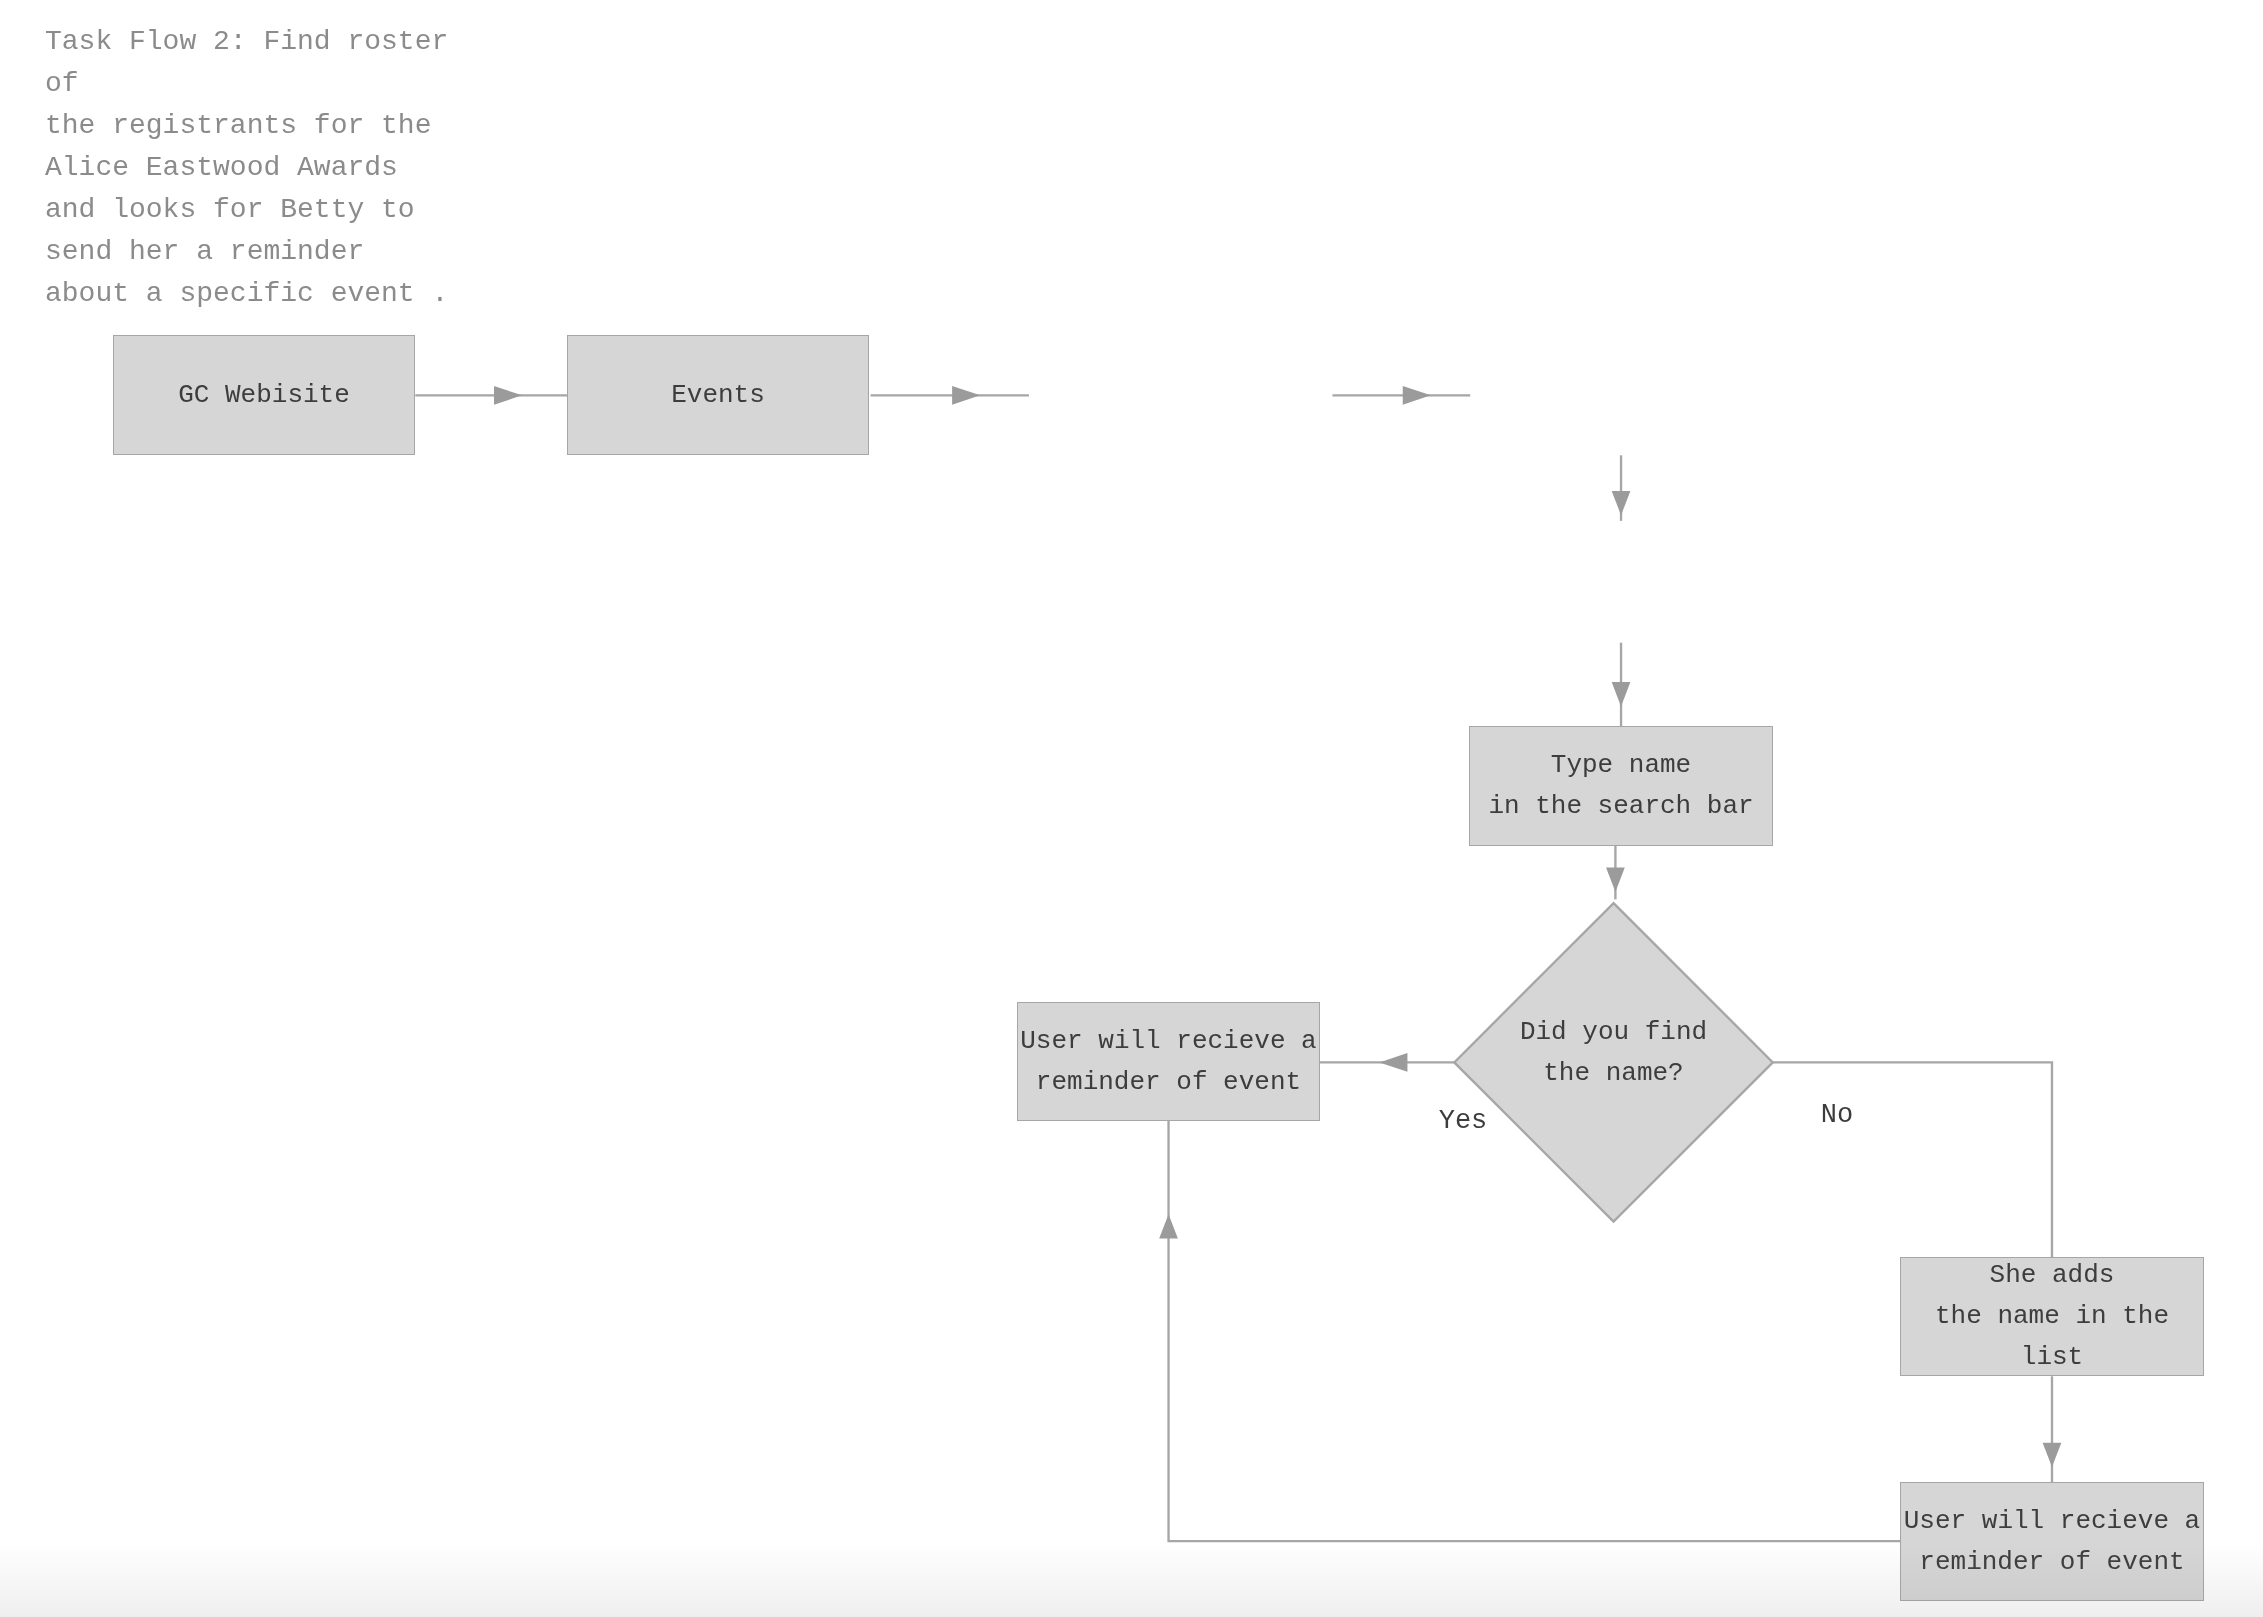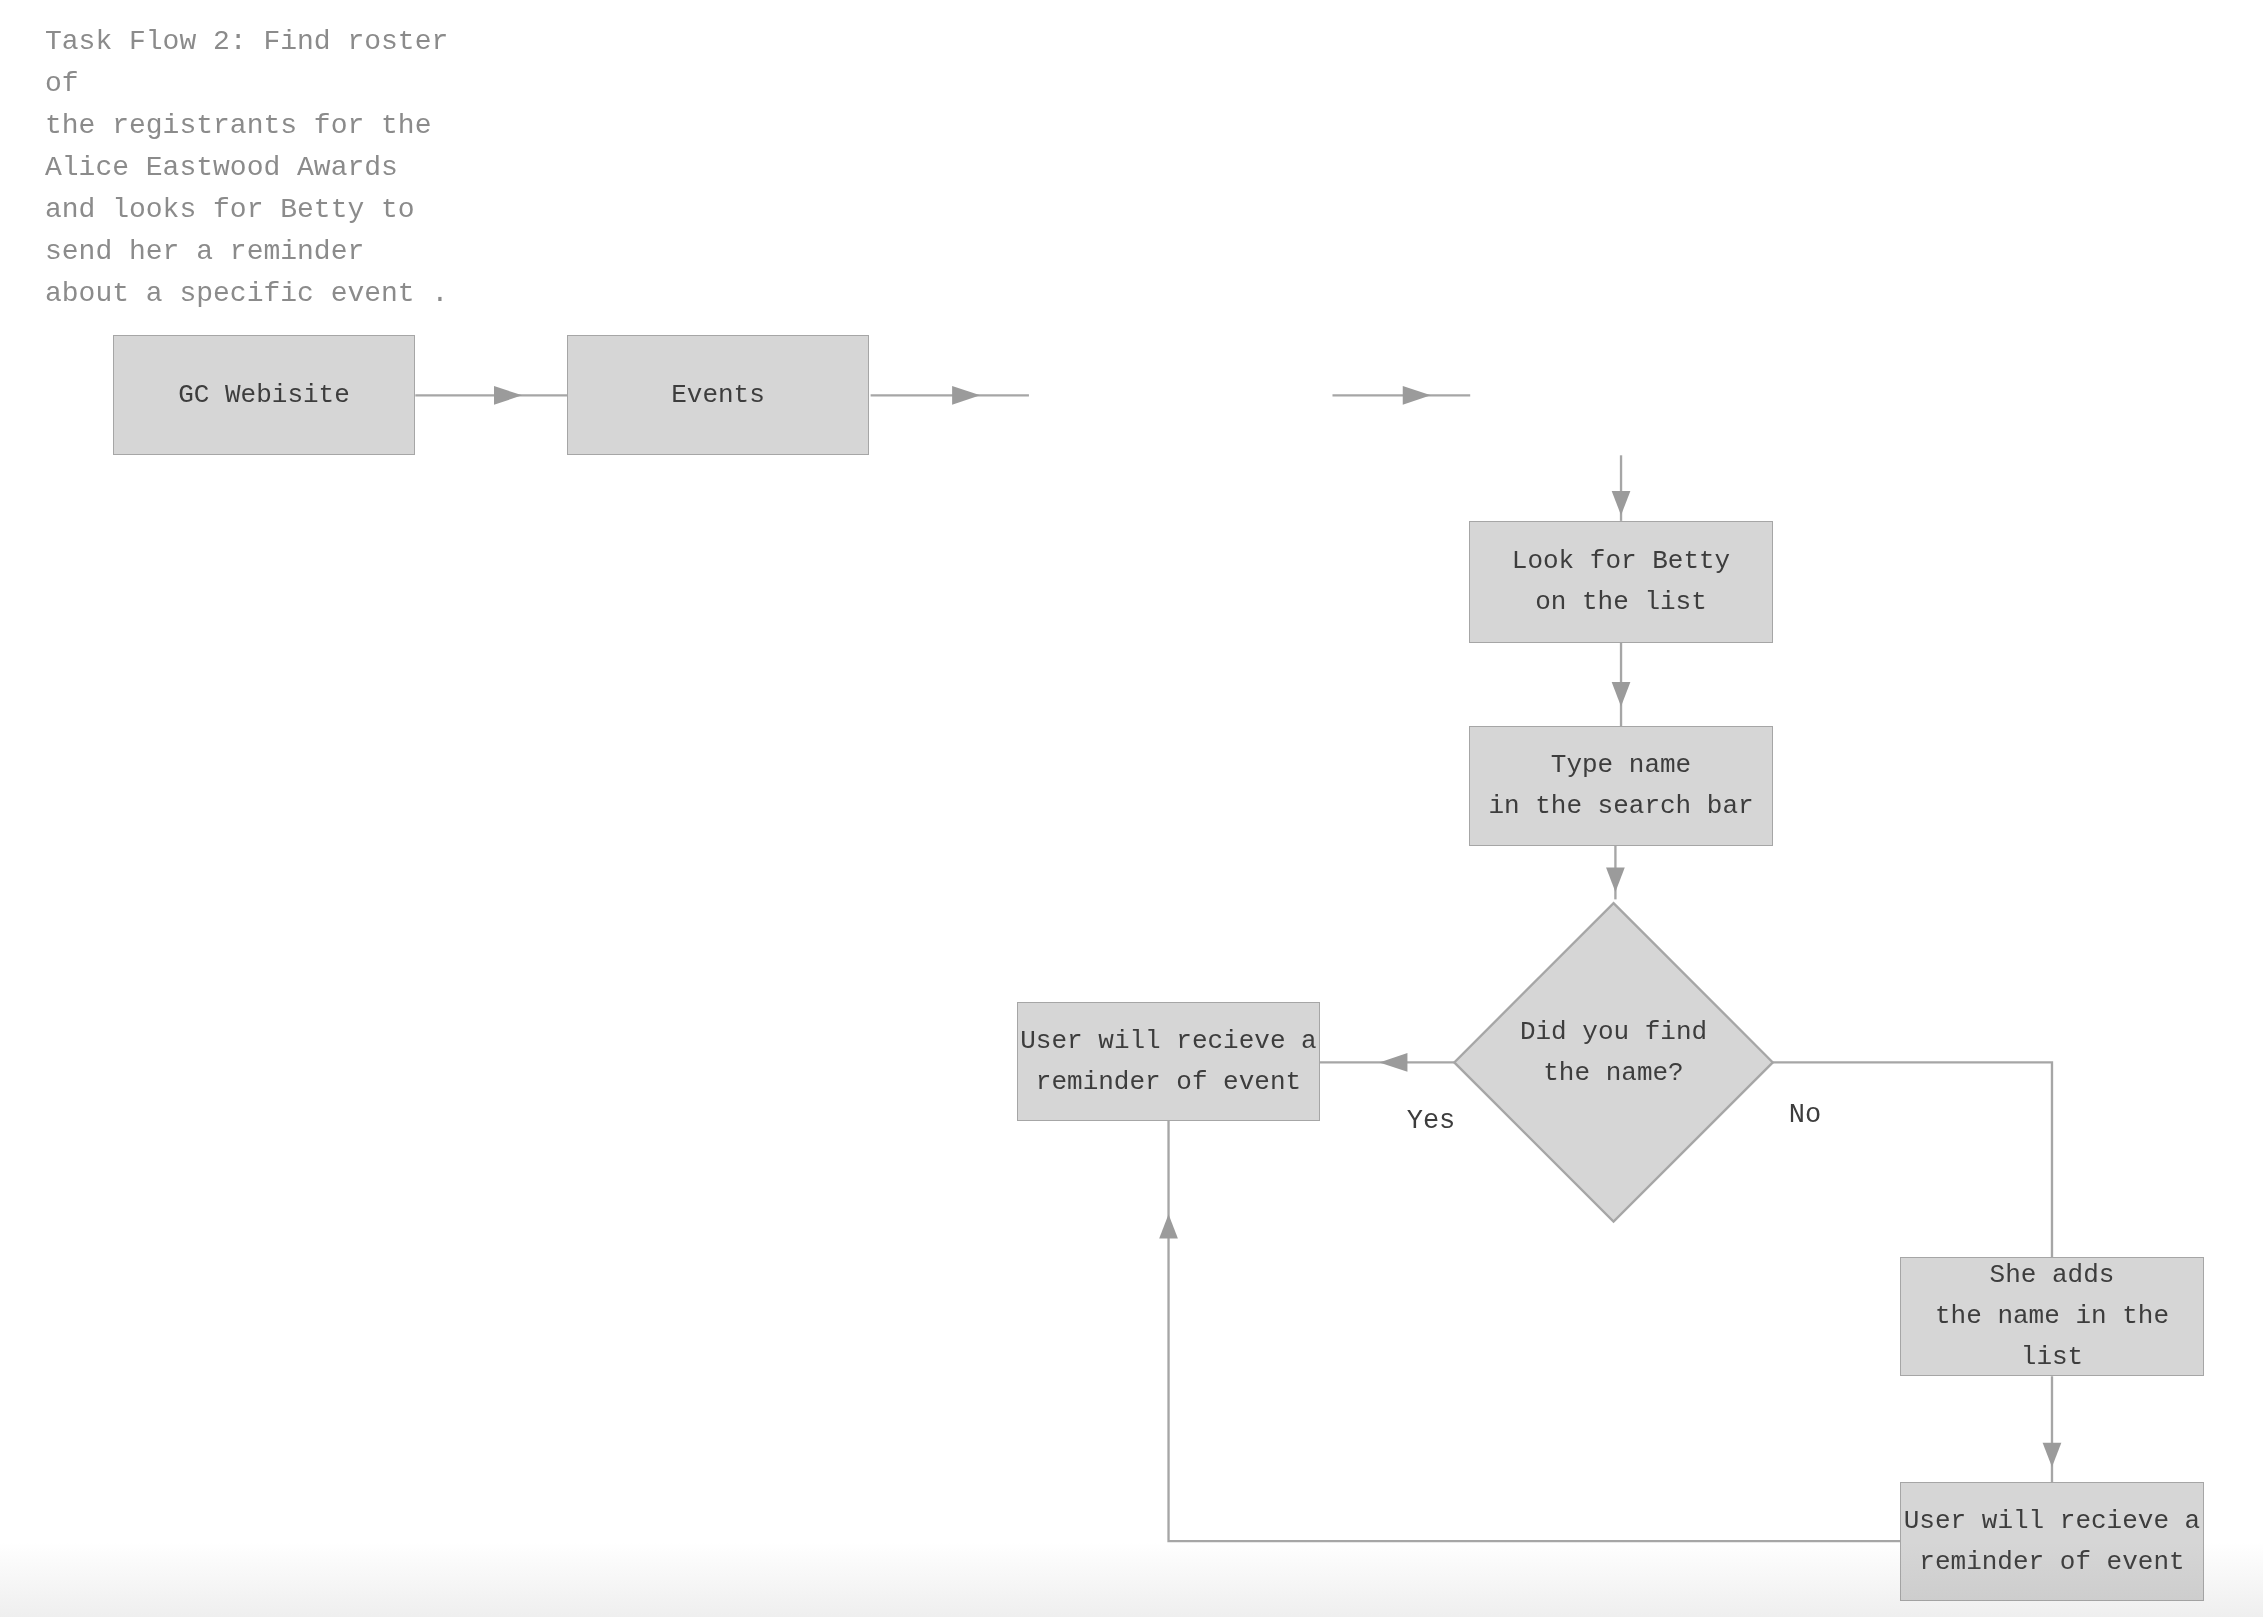--- a/index.html
+++ b/index.html
@@ -28,21 +28,21 @@
     font-size:26px;line-height:41px;color:#3d3d3d;
     white-space:pre-line;
   }
   .diamond-label{
     position:absolute;left:1454px;top:893px;width:319px;height:319px;
     display:flex;align-items:center;justify-content:center;text-align:center;
     pointer-events:none;
   }
   .edge-label{
     position:absolute;transform:translate(-50%,-50%);
-    font-size:27px;color:#3d3d3d;
+    font-size:27px;color:#3d3d3d;margin-left:32px;
   }
   .bottom-fade{
     position:absolute;left:0;right:0;bottom:0;height:75px;
     background:linear-gradient(to bottom, rgba(128,128,128,0) 0%, rgba(128,128,128,0.13) 100%);
     pointer-events:none;
   }
   svg line, svg polyline{stroke:#a6a6a6;stroke-width:2.5;fill:none;}
   svg polygon.arrowhead{fill:#9b9b9b;stroke:none;}
   svg polygon.diamond{fill:#d6d6d6;stroke:#a6a6a6;stroke-width:2.5;}
 </style>
@@ -95,24 +95,20 @@
   <div class="node" style="left:113px;top:335px;width:302px;height:120px">
     <span class="node-label">GC Webisite</span>
   </div>
 
   <div class="node" style="left:567px;top:335px;width:302px;height:120px">
     <span class="node-label">Events</span>
   </div>
 
 
 
-  <div class="node" style="left:1469px;top:521px;width:304px;height:122px">
-    <span class="node-label">Look for Betty
-on the list</span>
-  </div>
 
   <div class="node" style="left:1469px;top:726px;width:304px;height:120px">
     <span class="node-label">Type name
 in the search bar</span>
   </div>
 
   <div class="diamond-label">
     <span class="diamond-label-text">Did you find
 the name?</span>
   </div>

